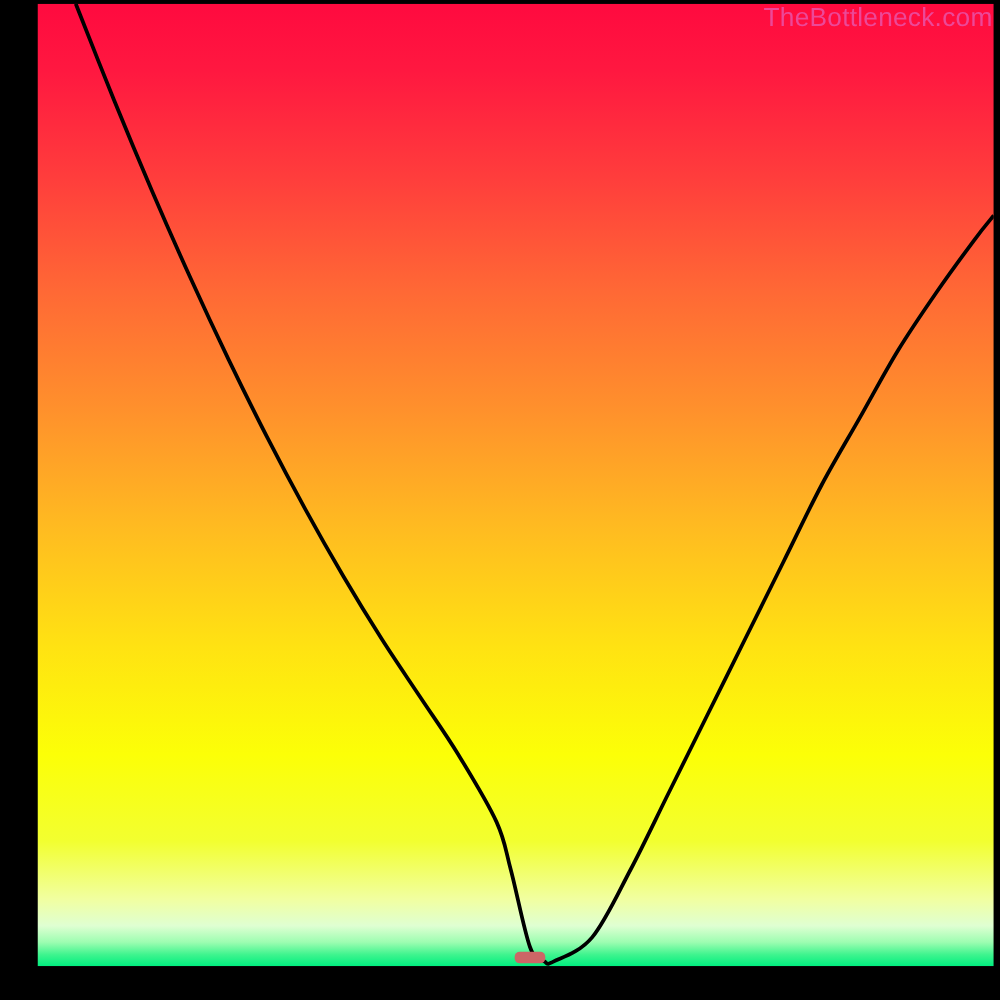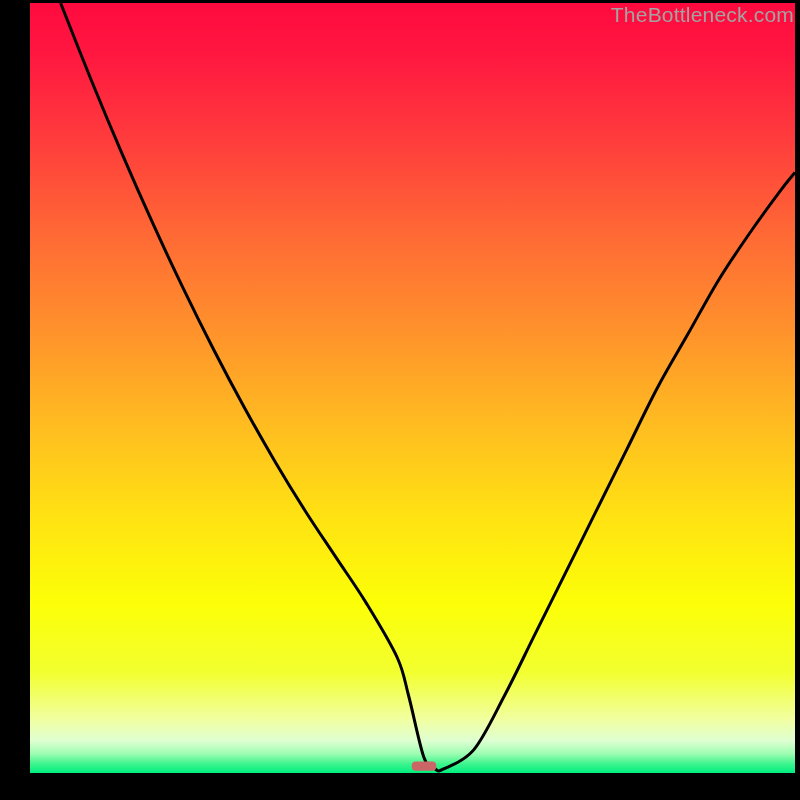--- a/index.html
+++ b/index.html
@@ -23,21 +23,21 @@
     top: 3px;
     width: 765px;
     height: 770px;
     border: 0;
     overflow: hidden;
   }
   .watermark {
     position: absolute;
     top: 3px;
     right: 6px;
-    color: #a3a3a3;
+    color: #ec4899;
     font-size: 21px;
     font-weight: 500;
     letter-spacing: 0.2px;
     z-index: 10;
     pointer-events: none;
   }
 </style>
 </head>
 <body>
 <div class="outer">

